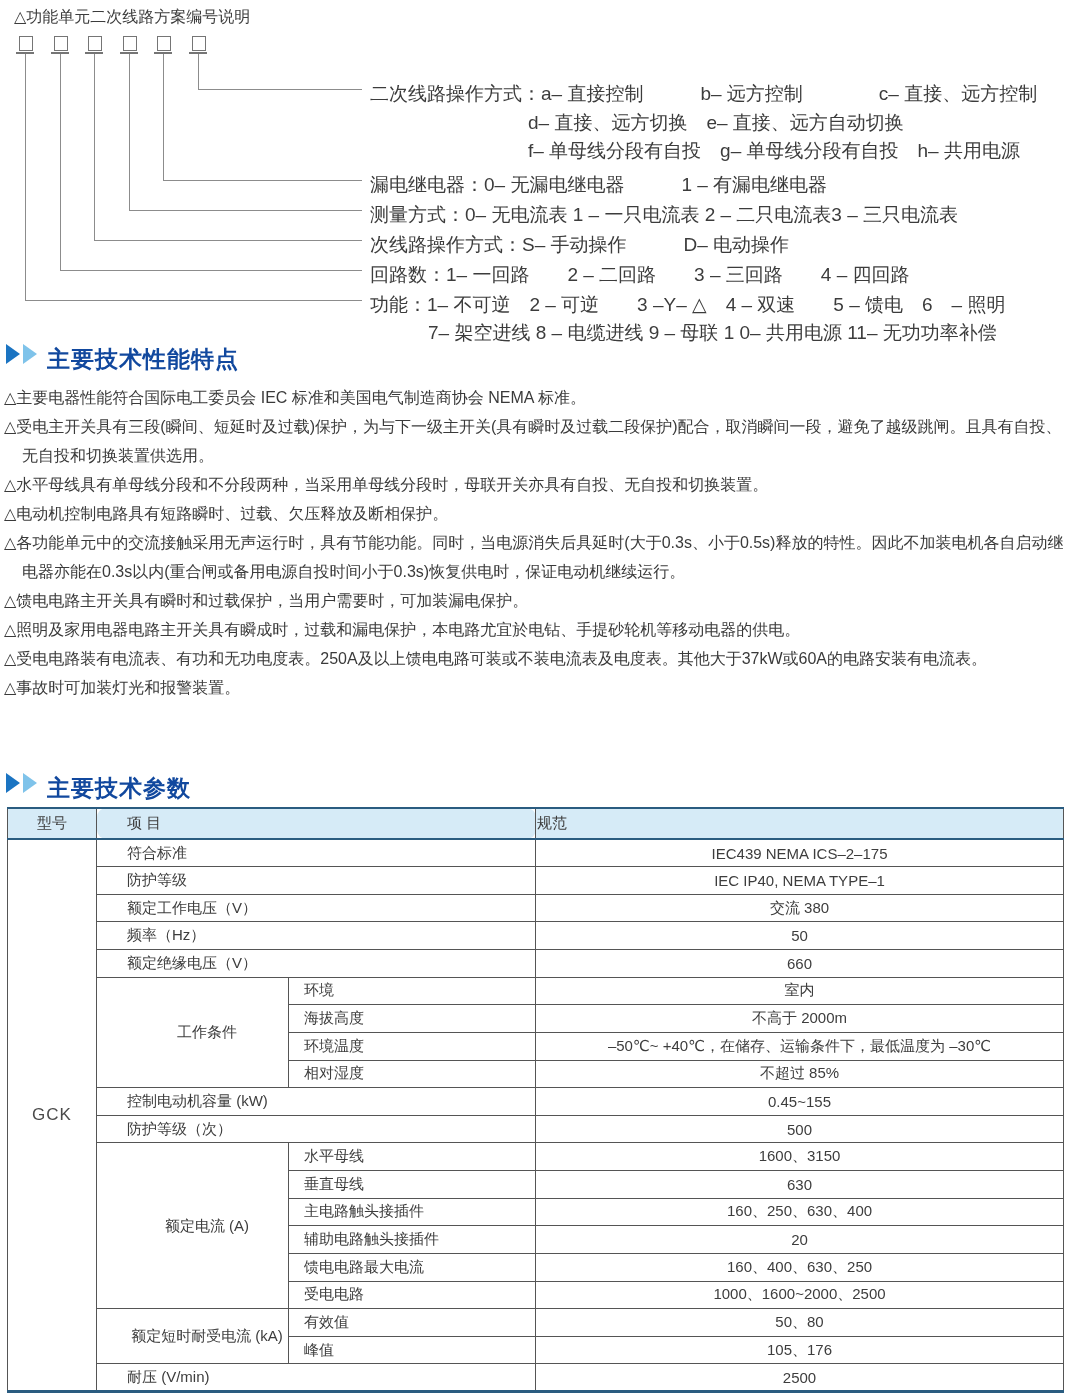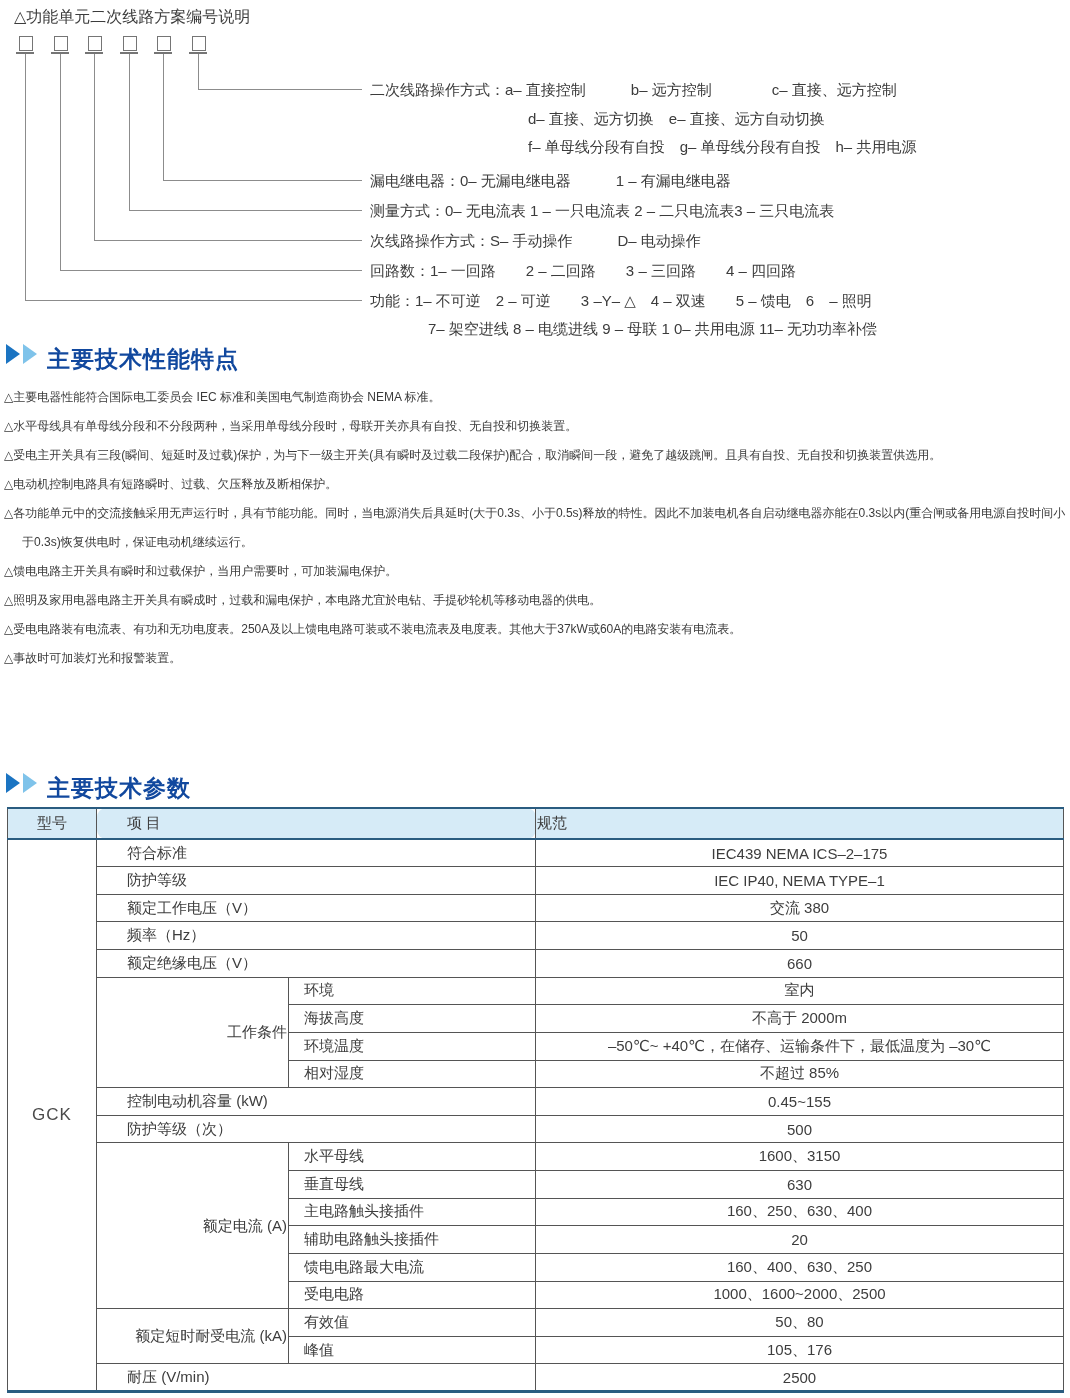--- a/index.html
+++ b/index.html
@@ -13,52 +13,52 @@
   .b0{left:19px}.b1{left:54px}.b2{left:88px}.b3{left:123px}.b4{left:157px}.b5{left:192px}
   .bu{position:absolute;top:52px;width:18px;height:2px;background:#757575;}
   .u0{left:16px}.u1{left:51px}.u2{left:85px}.u3{left:120px}.u4{left:154px}.u5{left:189px}
   .vl{position:absolute;width:1px;background:#8c8c8c;top:54px;}
   .vl0{left:25px;height:246px}.vl1{left:60px;height:216px}.vl2{left:94px;height:186px}
   .vl3{left:129px;height:156px}.vl4{left:163px;height:126px}.vl5{left:198px;height:35px}
   .hl{position:absolute;height:1px;background:#8c8c8c;}
   .hl0{left:25px;top:300px;width:337px}.hl1{left:60px;top:270px;width:302px}
   .hl2{left:94px;top:240px;width:268px}.hl3{left:129px;top:210px;width:233px}
   .hl4{left:163px;top:180px;width:199px}.hl5{left:198px;top:89px;width:164px}
-  .dlabel{position:absolute;font-size:15px;white-space:nowrap;color:#3c3c3c;}
+  .dlabel{position:absolute;font-size:19px;white-space:nowrap;color:#3c3c3c;}
   .dl0{left:370px;top:81px}.dl1{left:528px;top:110px}.dl2{left:528px;top:138px}
   .dl3{left:370px;top:172px}.dl4{left:370px;top:202px}.dl5{left:370px;top:232px}
   .dl6{left:370px;top:262px}.dl7{left:370px;top:292px}.dl8{left:428px;top:320px}
 
   
   .sechead{position:absolute;left:6px;display:flex;align-items:flex-start;}
   #features-head{top:344px;}
   #params-head{top:761px;margin-top:12px;}
   .tri{width:0;height:0;border-top:10px solid transparent;border-bottom:10px solid transparent;}
   .tri1{border-left:14px solid #1b74c2;}
   .tri2{border-left:14px solid #7fc3ea;margin-left:3px;}
   .sectitle{font-size:23px;font-weight:bold;color:#11489e;margin-left:10px;letter-spacing:1px;}
 
   
-  #features-list{position:absolute;left:4px;top:383px;width:1062px;font-size:12px;line-height:29px;color:#3a3a3a;}
+  #features-list{position:absolute;left:4px;top:383px;width:1062px;font-size:16px;line-height:29px;color:#3a3a3a;}
   #features-list p{margin:0;padding-left:18px;text-indent:-18px;}
 
   
   #table-wrap{position:absolute;left:7px;top:807px;width:1056px;}
   table{width:1056px;height:586px;border-collapse:collapse;table-layout:fixed;font-size:15px;color:#3d3d3d;}
-  thead tr{height:31px;font-family:Liberation Serif, serif;}
+  thead tr{height:31px;}
   th{background:#d6ebf7;font-weight:normal;border-top:2px solid #2a5c80;border-bottom:2px solid #2a5c80;
      border-left:1px solid #555;border-right:1px solid #555;}
   th.h-model{text-align:center;}
   th.h-item{text-align:left;padding-left:30px;border-radius:9px;}
   th.h-spec{text-align:left;}
   td{border:1px solid #555;}
   tbody tr{height:27px;}
   td.model{text-align:center;font-size:17px;color:#4a4a4a;letter-spacing:1px;}
   td.item{text-align:left;padding-left:30px;}
-  td.group{text-align:right;padding-left:30px;line-height:1.5;}
+  td.group{text-align:center;padding-left:30px;line-height:1.5;}
   td.subitem{text-align:left;padding-left:15px;}
   td.spec{text-align:center;}
   table{border-bottom:3px solid #2a5c80;}
 </style>
 </head>
 <body>
 
 <div id="page">
 
   <div id="diagram">
@@ -103,22 +103,22 @@
       </div>
   </div>
 
   <div class="sechead" id="features-head">
     <span class="tri tri1"></span>
     <span class="tri tri2"></span>
     <span class="sectitle">主要技术性能特点</span>
   </div>
   <div id="features-list">
       <p>△主要电器性能符合国际电工委员会 IEC 标准和美国电气制造商协会 NEMA 标准。</p>
+      <p>△受电主开关具有三段(瞬间、短延时及过载)保护，为与下一级主开关(具有瞬时及过载二段保护)配合，取消瞬间一段，避免了越级跳闸。且具有自投、无自投和切换装置供选用。</p>
       <p>△水平母线具有单母线分段和不分段两种，当采用单母线分段时，母联开关亦具有自投、无自投和切换装置。</p>
-      <p>△受电主开关具有三段(瞬间、短延时及过载)保护，为与下一级主开关(具有瞬时及过载二段保护)配合，取消瞬间一段，避免了越级跳闸。且具有自投、无自投和切换装置供选用。</p>
       <p>△电动机控制电路具有短路瞬时、过载、欠压释放及断相保护。</p>
       <p>△各功能单元中的交流接触采用无声运行时，具有节能功能。同时，当电源消失后具延时(大于0.3s、小于0.5s)释放的特性。因此不加装电机各自启动继电器亦能在0.3s以内(重合闸或备用电源自投时间小于0.3s)恢复供电时，保证电动机继续运行。</p>
       <p>△馈电电路主开关具有瞬时和过载保护，当用户需要时，可加装漏电保护。</p>
       <p>△照明及家用电器电路主开关具有瞬成时，过载和漏电保护，本电路尤宜於电钻、手提砂轮机等移动电器的供电。</p>
       <p>△受电电路装有电流表、有功和无功电度表。250A及以上馈电电路可装或不装电流表及电度表。其他大于37kW或60A的电路安装有电流表。</p>
       <p>△事故时可加装灯光和报警装置。</p>
     </div>
 
   <div class="sechead" id="params-head">
     <span class="tri tri1"></span>

